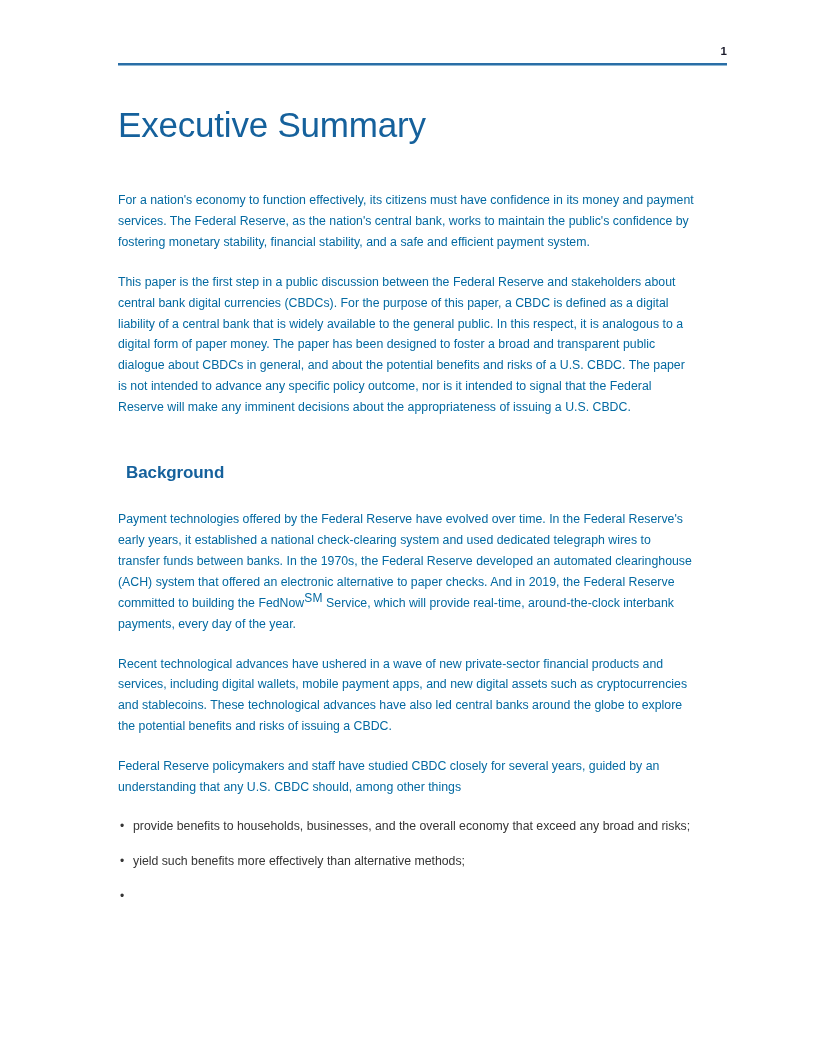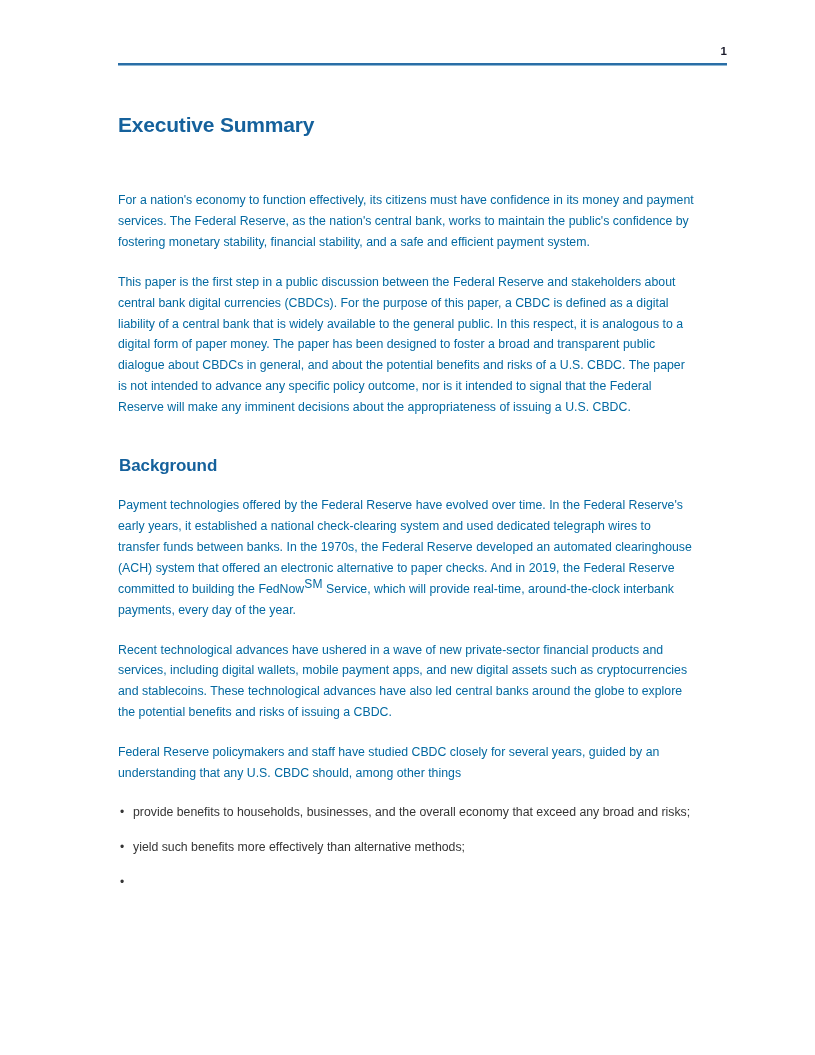--- a/index.html
+++ b/index.html
@@ -58,29 +58,29 @@
   .content {
     position: absolute;
     left: 118px;
     top: 108px;
     width: 576px;
   }
 
   h1.doc-title {
     margin: 0;
     padding: 0;
-    font-size: 21px;
-    font-weight: 700;
+    font-size: 35px;
+    font-weight: 400;
     color: #15619c;
     letter-spacing: -0.2px;
     line-height: 34px;
   }
 
   h2.section-title {
-    margin: 1px;
+    margin: 8px;
     padding: 0;
     font-size: 17px;
     font-weight: 700;
     color: #15619c;
     letter-spacing: -0.1px;
     line-height: 22px;
   }
 
   p.body-text {
     margin: 0;

